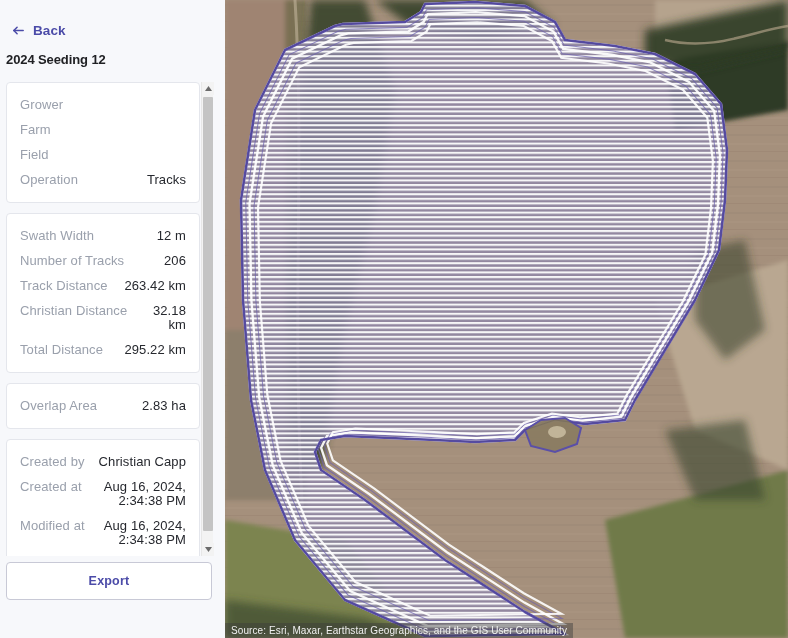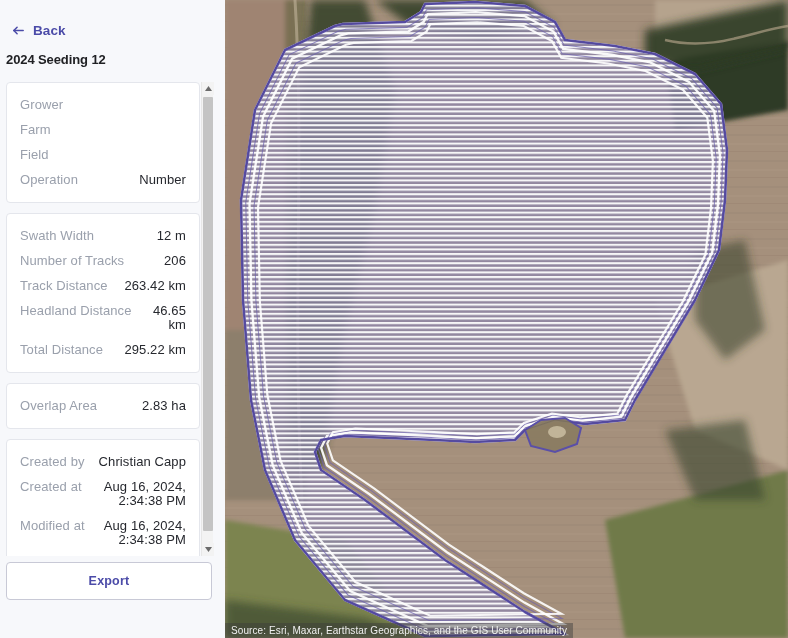--- a/index.html
+++ b/index.html
@@ -200,39 +200,39 @@
             <div class="row">
               <span class="k">Farm</span>
               <span class="v blank"></span>
             </div>
             <div class="row">
               <span class="k">Field</span>
               <span class="v blank"></span>
             </div>
             <div class="row">
               <span class="k">Operation</span>
-              <span class="v">Number</span>
+              <span class="v">Tracks</span>
             </div>
           </div>
           <div class="card">
             <div class="row">
               <span class="k">Swath Width</span>
               <span class="v">12 m</span>
             </div>
             <div class="row">
               <span class="k">Number of Tracks</span>
               <span class="v">206</span>
             </div>
             <div class="row">
               <span class="k">Track Distance</span>
               <span class="v">263.42 km</span>
             </div>
             <div class="row">
-              <span class="k">Headland Distance</span>
-              <span class="v">46.65 km</span>
+              <span class="k">Christian Distance</span>
+              <span class="v">32.18 km</span>
             </div>
             <div class="row">
               <span class="k">Total Distance</span>
               <span class="v">295.22 km</span>
             </div>
           </div>
           <div class="card">
             <div class="row">
               <span class="k">Overlap Area</span>
               <span class="v">2.83 ha</span>

